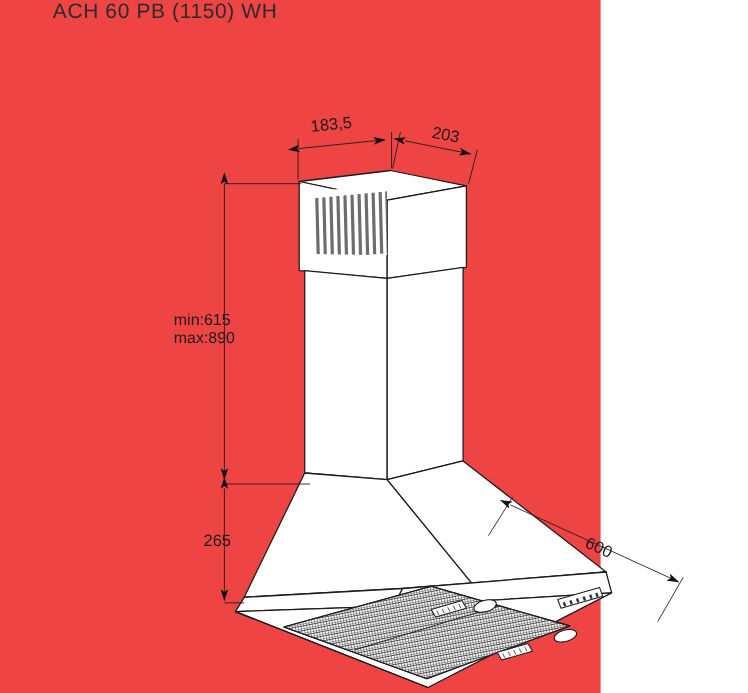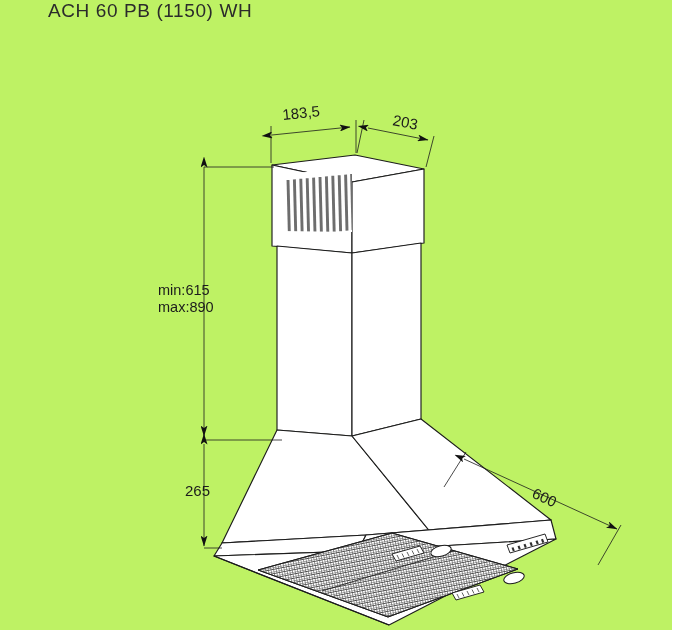--- a/index.html
+++ b/index.html
@@ -9,23 +9,23 @@
   }
   body {
     width: 680px;
     height: 630px;
     overflow: hidden;
     font-family: "Liberation Sans", sans-serif;
     color: #1a1a1a;
   }
   #page {
     position: relative;
-    width: 672px;
+    width: 546px;
     height: 630px;
-    background: #bef264;
+    background: #ef4444;
   }
   #title {
     position: absolute;
     left: 48px;
     top: 0px;
     font-size: 19px;
     letter-spacing: 0.6px;
     color: #2b2b2b;
     white-space: nowrap;
   }

